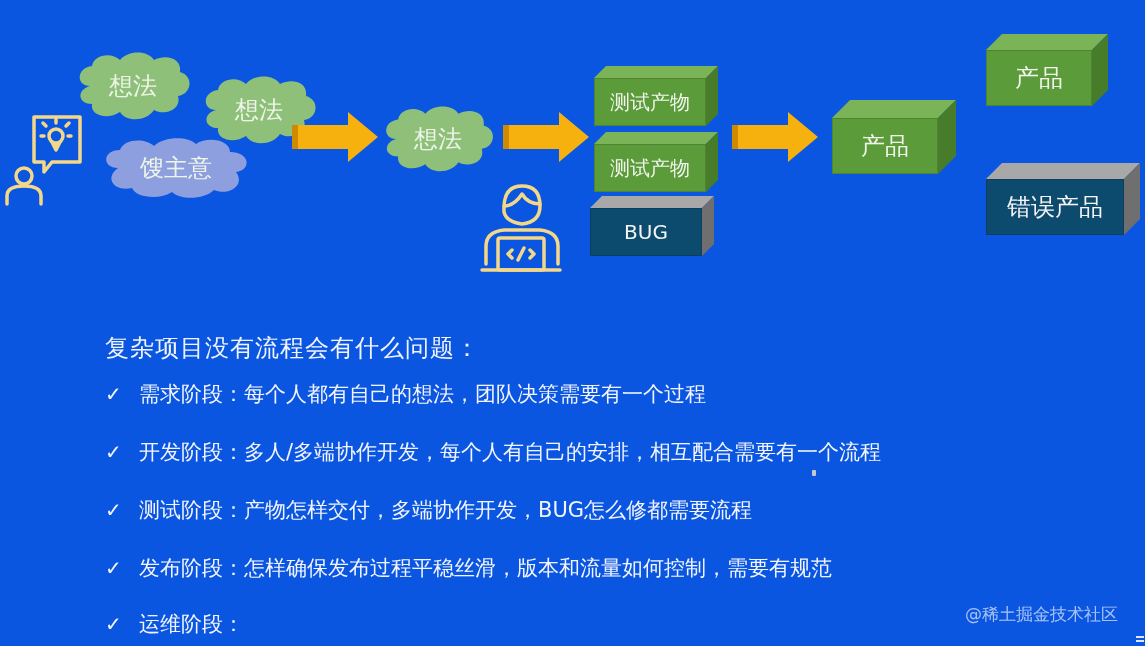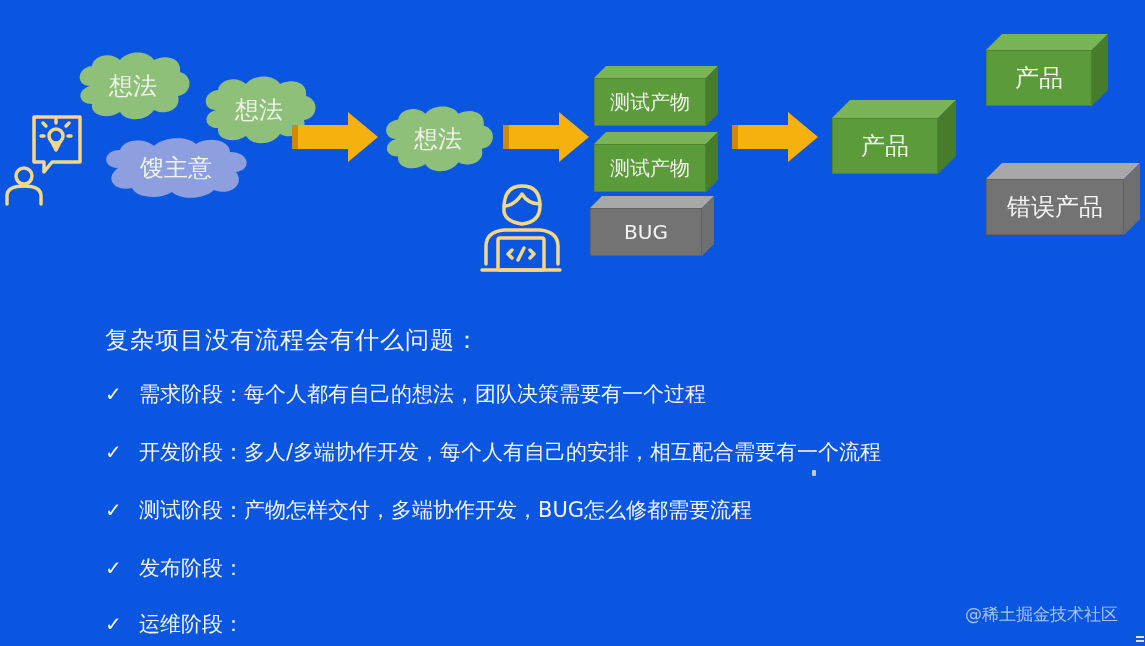--- a/index.html
+++ b/index.html
@@ -22,24 +22,24 @@
   }
   .box .front {
     position: absolute; left: 0; bottom: 0;
     display: flex; align-items: center; justify-content: center;
     color: #f1f6ec; font-size: 20px;
     border: 1px solid rgba(0,0,0,0.15);
     box-sizing: border-box;
   }
   .box svg { position: absolute; left: 0; top: 0; }
   .green .front { background: #5b9b3a; }
-  .gray .front { background: #737373; color: #f4f4f4; }
+  .gray .front { background: #0c4a6e; color: #f4f4f4; }
   .arrow { position: absolute; }
   .title {
-    position: absolute; left: 105px; top: 324px;
+    position: absolute; left: 105px; top: 332px;
     color: #f0f4ff; font-size: 24px; letter-spacing: 1px;
   }
   .item {
     position: absolute; left: 105px;
     color: #f2f5ff; font-size: 21px; display: flex; align-items: center;
     white-space: nowrap;
   }
   .item .check { width: 22px; margin-right: 12px; font-size: 20px; }
   .item .stage { font-weight: normal; }
   .watermark {
@@ -179,20 +179,21 @@
   <span>多人/多端协作开发，每个人有自己的安排，相互配合需要有一个流程</span>
 </div>
 <div class="item" style="top:496px;">
   <span class="check">✓</span>
   <span class="stage">测试阶段：</span>
   <span>产物怎样交付，多端协作开发，BUG怎么修都需要流程</span>
 </div>
 <div class="item" style="top:554px;">
   <span class="check">✓</span>
   <span class="stage">发布阶段：</span>
+  <span>怎样确保发布过程平稳丝滑，版本和流量如何控制，需要有规范</span>
 </div>
 <div class="item" style="top:610px;">
   <span class="check">✓</span>
   <span class="stage">运维阶段：</span>
 </div>
 
 <div class="cursor-dot"></div>
 <div class="watermark">@稀土掘金技术社区</div>
 <div class="corner-mark"></div>
 

